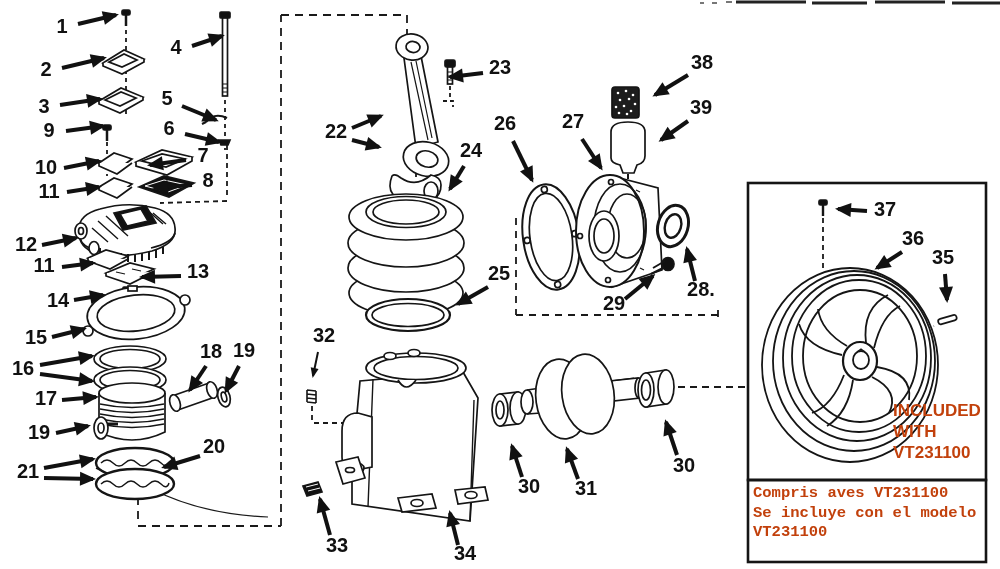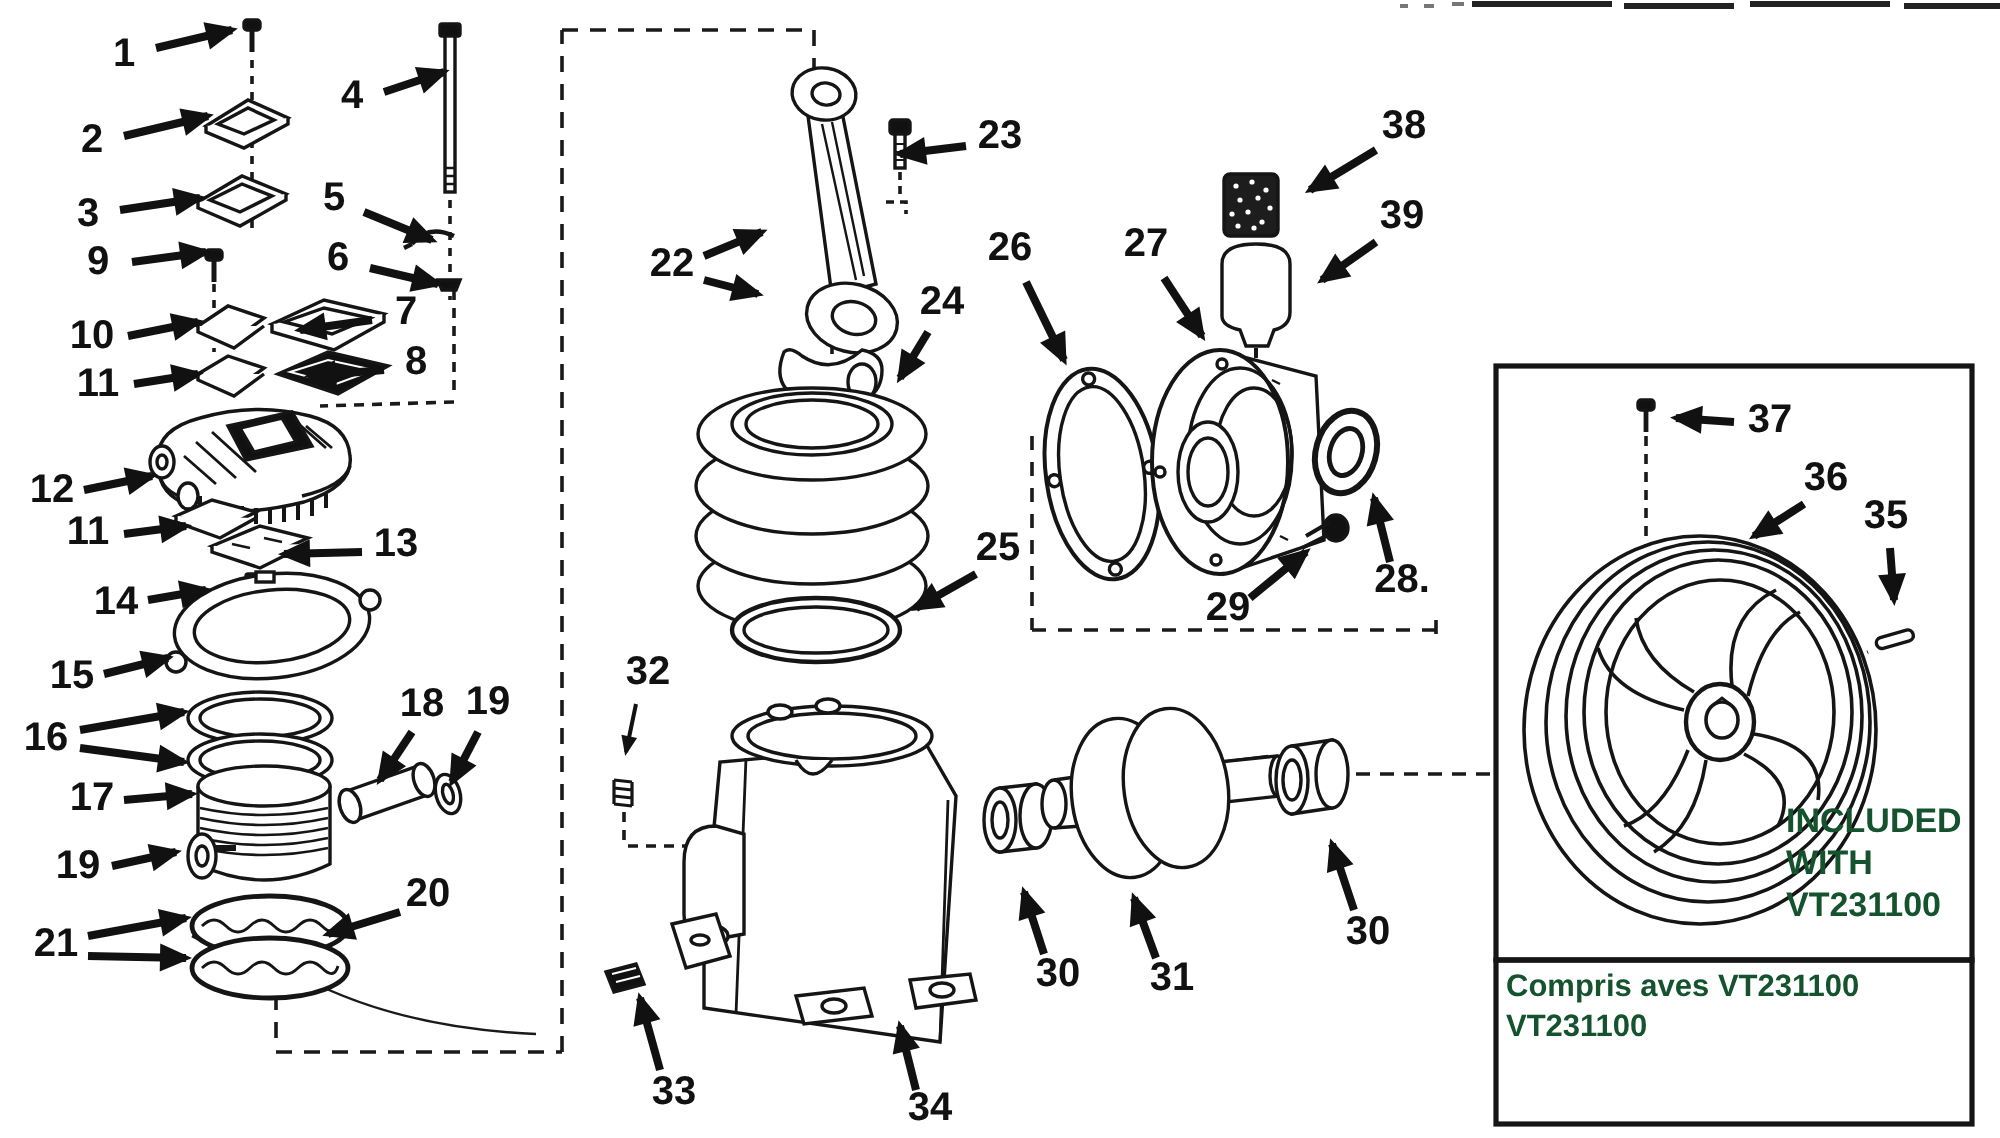--- a/index.html
+++ b/index.html
@@ -2,23 +2,23 @@
 <html><head>
 <meta charset="utf-8">
 <style>
   html,body{margin:0;padding:0;background:#fff;}
   .stage{position:relative;width:1000px;height:569px;background:#ffffff;overflow:hidden;
          font-family:"Liberation Sans",sans-serif;}
   .stage svg{position:absolute;left:0;top:0;}
   .callout-num{font-family:"Liberation Sans",sans-serif;font-weight:700;font-size:20px;fill:#111;}
   .arrow{stroke:#111;stroke-width:4;fill:none;}
   .arrow.thin{stroke-width:2;}
-  .txt{position:absolute;color:#14532d;font-weight:700;}
+  .txt{position:absolute;color:#c2410c;font-weight:700;}
   .included{left:893px;top:400px;width:100px;font-size:17px;line-height:21px;letter-spacing:0px;}
-  .caption{left:753px;top:484px;width:230px;font-size:15.5px;line-height:19.5px;}
+  .caption{left:753px;top:484px;width:230px;font-size:15.5px;line-height:19.5px;font-family:Liberation Mono, monospace;}
   .watermark{left:350px;top:264px;width:330px;font-size:46px;font-style:italic;font-weight:700;
              letter-spacing:4px;color:#ececec;-webkit-text-stroke:2px #c9c9c9;user-select:none;}
 </style>
 </head>
 <body>
 
 <div class="stage">
 
 <svg width="1000" height="569" viewBox="0 0 1000 569">
   <defs>
@@ -450,16 +450,17 @@
 
 
 <div class="txt included">
   <div>INCLUDED</div>
   <div>WITH</div>
   <div>VT231100</div>
 </div>
 
 <div class="txt caption">
   <div>Compris aves VT231100</div>
+  <div>Se incluye con el modelo</div>
   <div>VT231100</div>
 </div>
 
 </div>
 
 </body></html>

